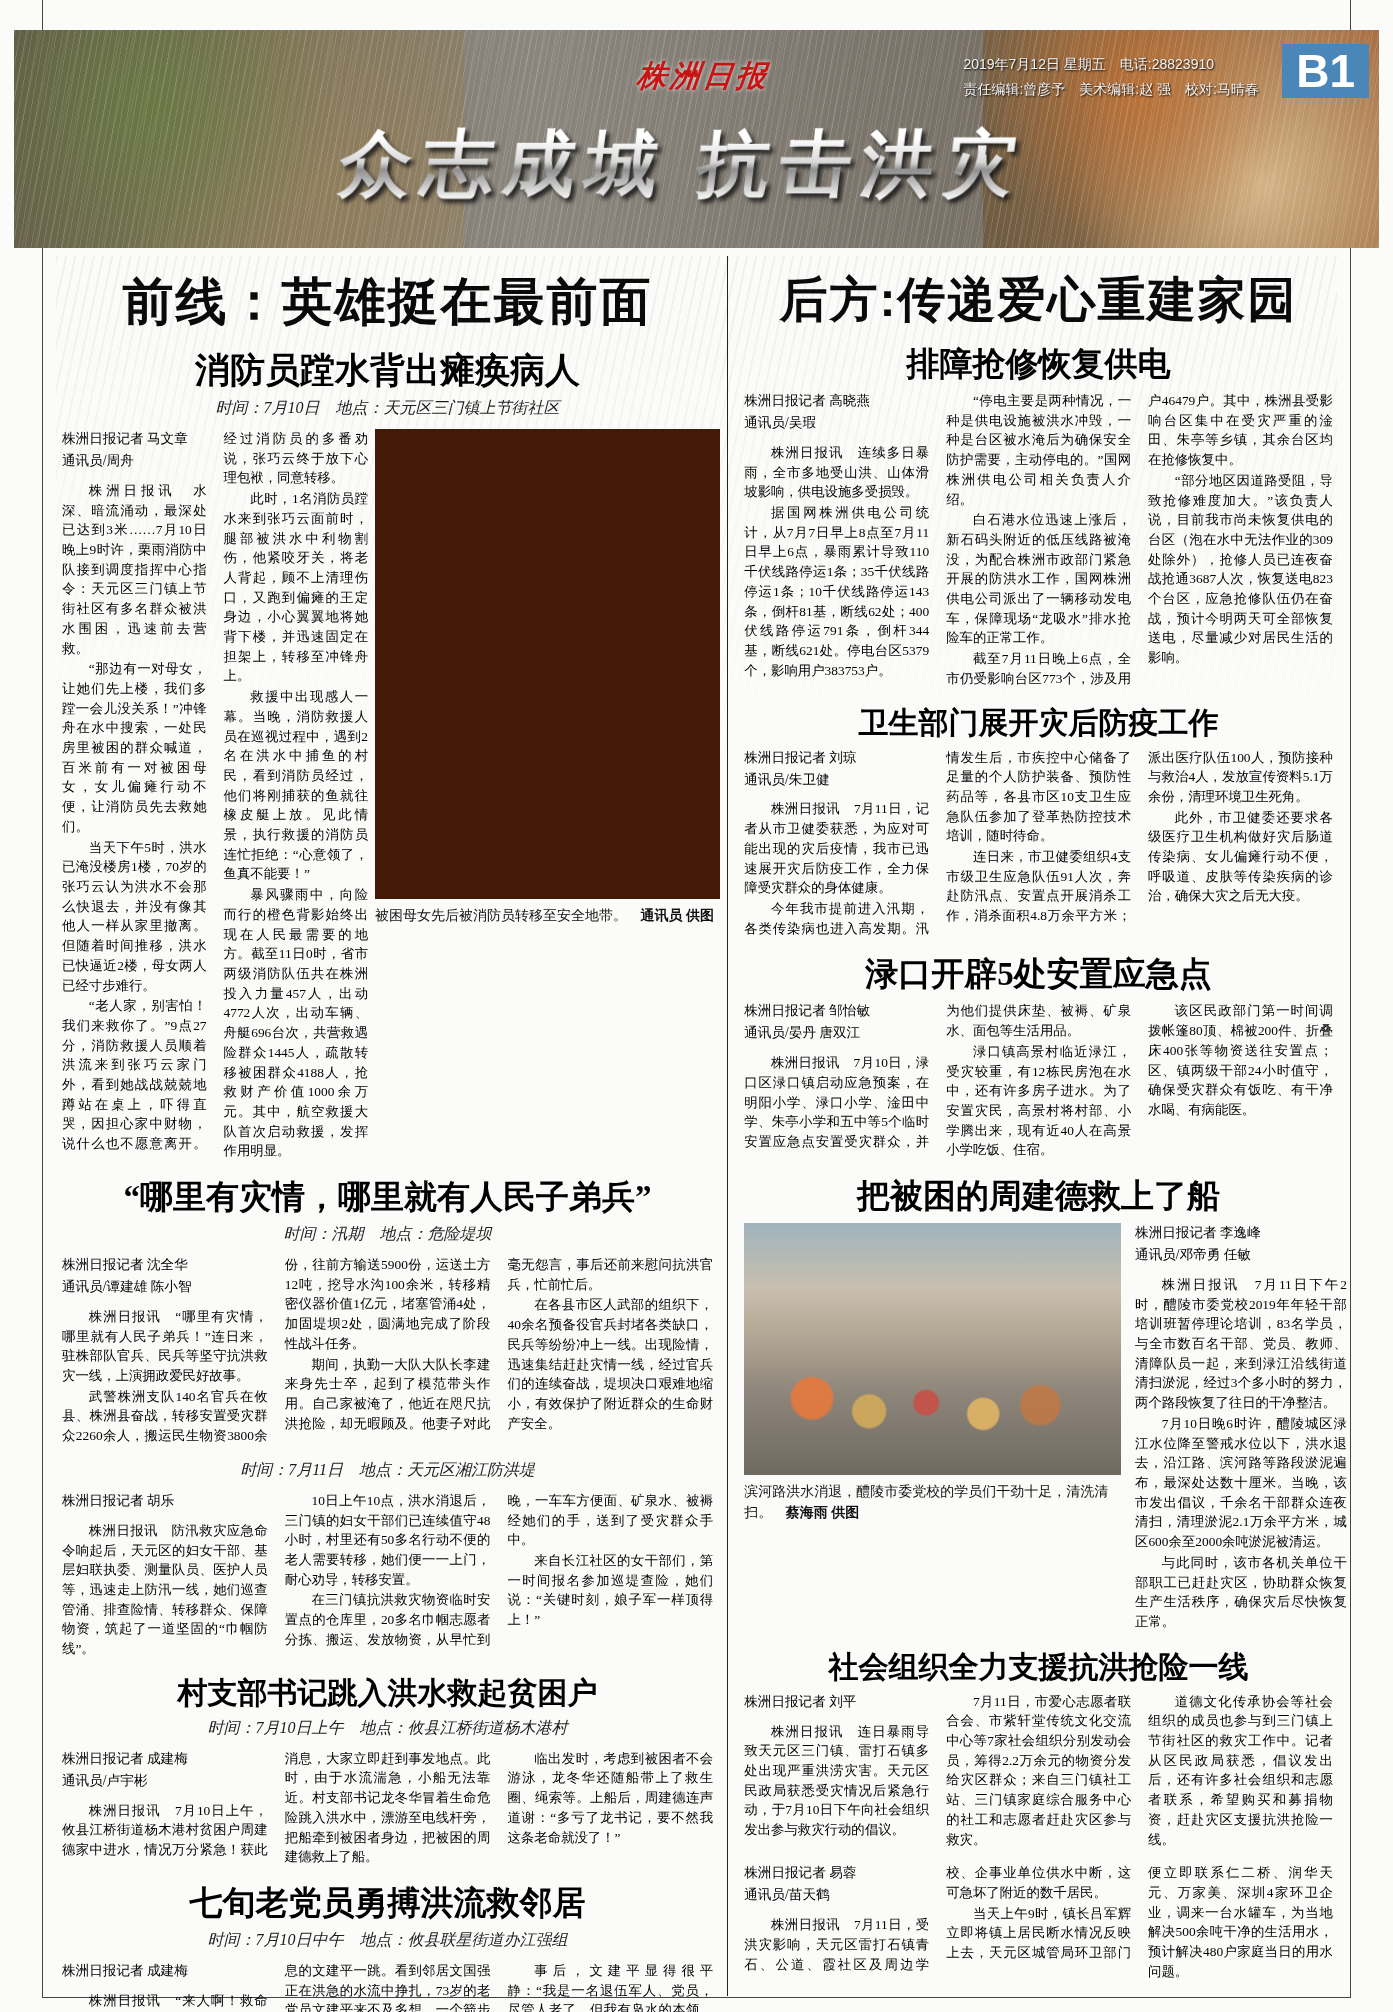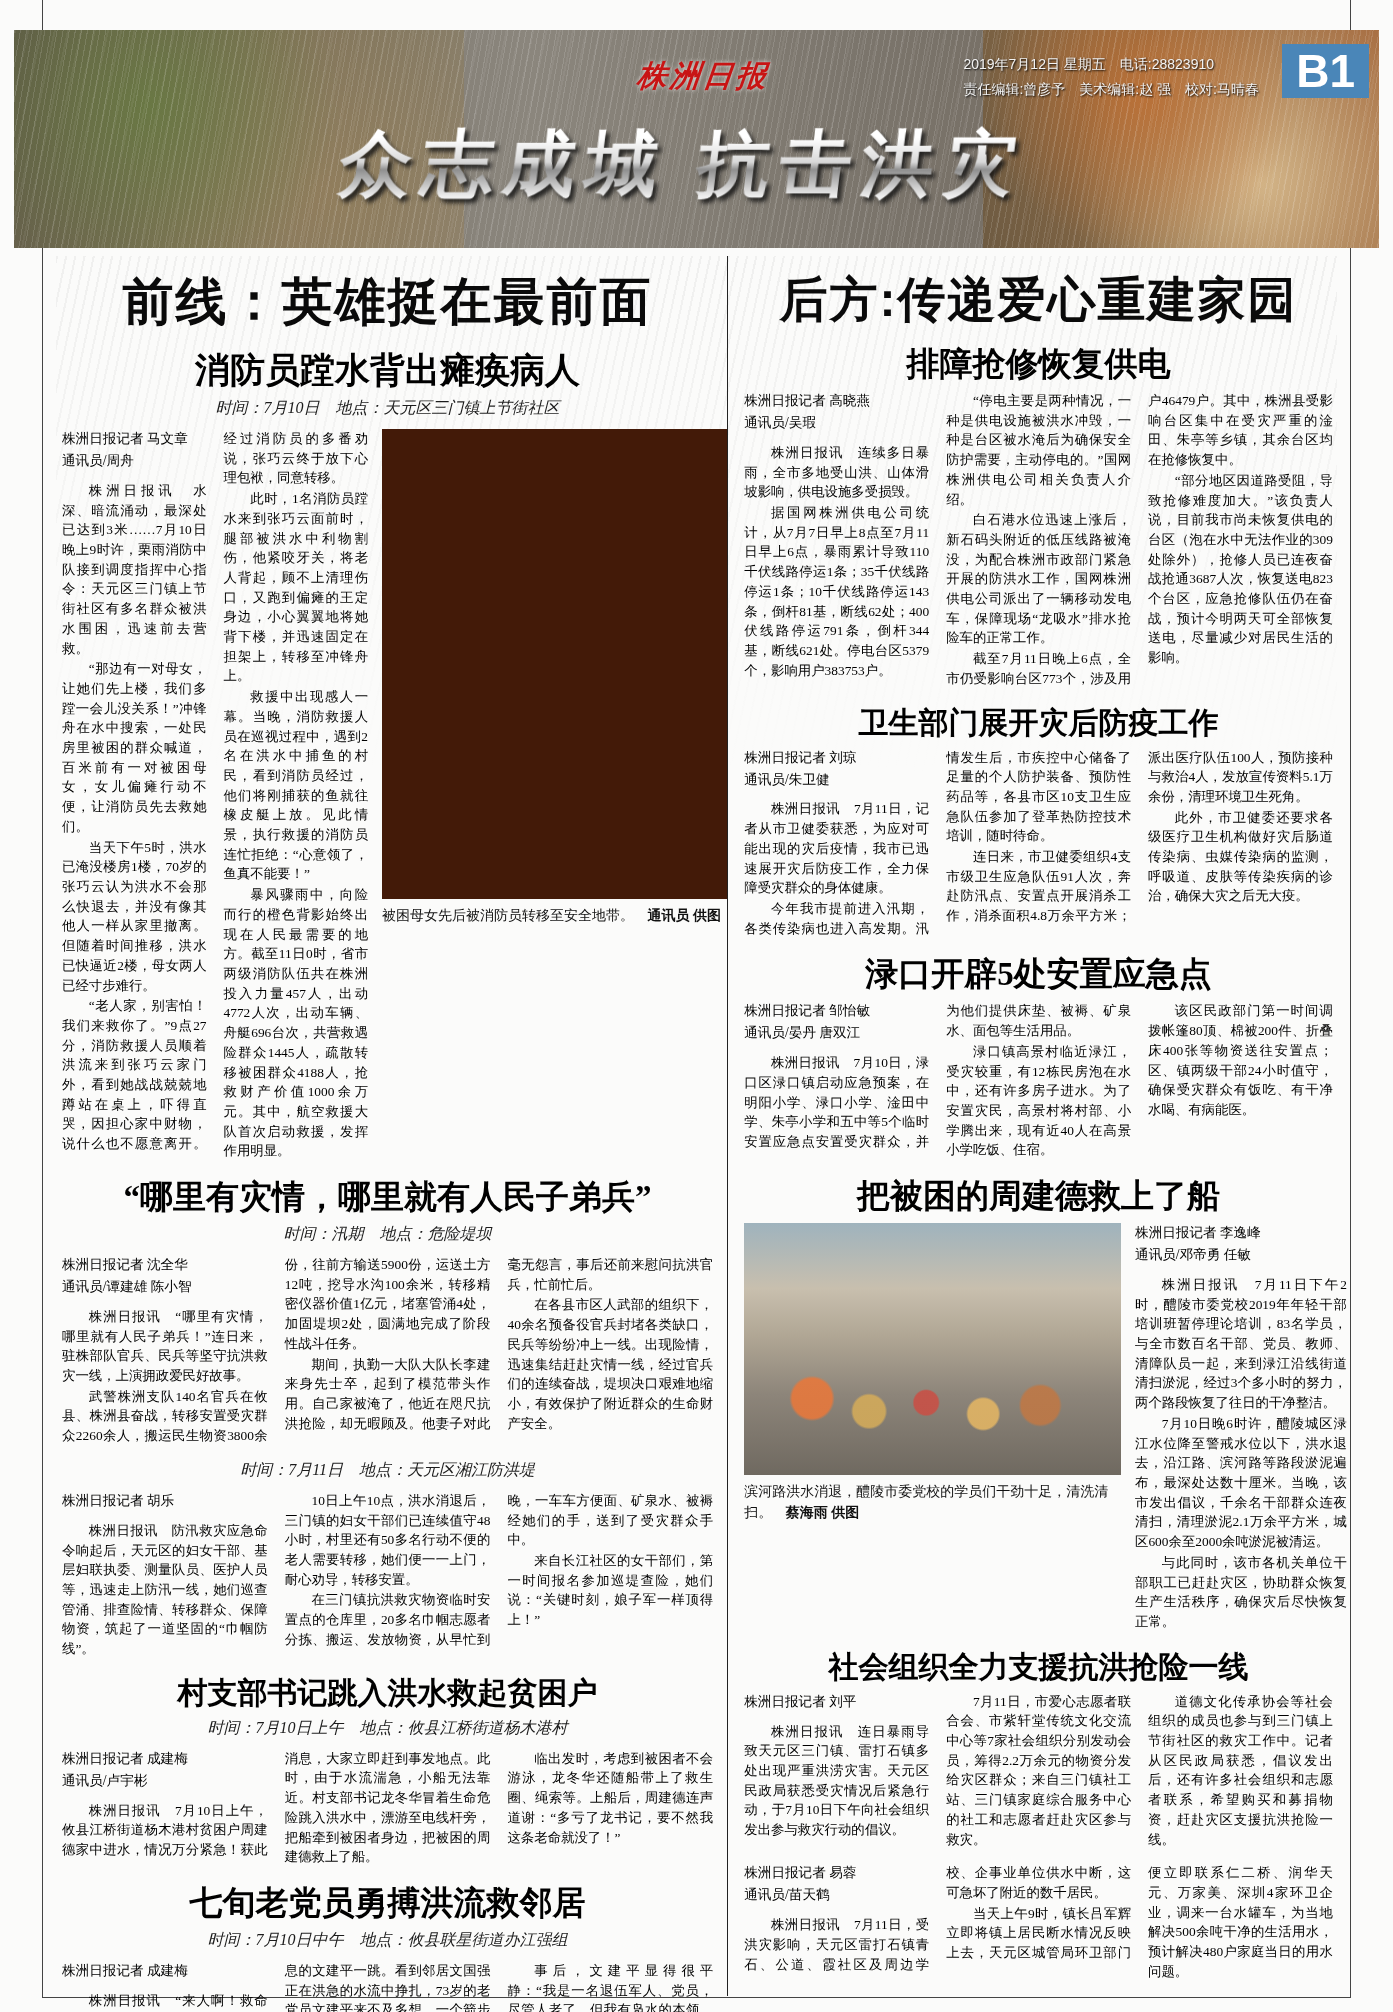--- a/index.html
+++ b/index.html
@@ -52,21 +52,21 @@
   .story-dateline{text-align:center;font-family:"Liberation Serif",serif;font-style:italic;
       font-size:16px;margin:2px 0 10px 0;color:#1c1c1c;}
   .story-body{font-family:"Liberation Serif","DejaVu Serif",serif;font-size:13.4px;line-height:1.47;
       text-align:justify;color:#000000;}
   .cols-3{column-count:3;column-gap:17px;}
   .cols-2{column-count:2;column-gap:17px;}
   .byline-line{margin:0 0 2px 0;font-size:13.6px;}
   .byline{margin-bottom:10px;break-inside:avoid;}
   .para{margin:0 0 1px 0;text-indent:2em;}
   
-  .l1-grid{display:grid;grid-template-columns:47% 53%;column-gap:14px;}
+  .l1-grid{display:grid;grid-template-columns:47% 53%;column-gap:7px;}
   .figure{margin:0;}
   .photo{width:100%;position:relative;overflow:hidden;}
   .photo-rescue{height:470px;background:
       radial-gradient(circle at 30% 30%,rgba(255,140,40,.75),transparent 55%),
       radial-gradient(circle at 68% 55%,rgba(230,90,30,.8),transparent 50%),
       radial-gradient(circle at 50% 85%,rgba(120,40,10,.9),transparent 60%),
       linear-gradient(160deg,#3a1406 0%,#7c2f0e 45%,#d4füll 100%,#2a0e04 100%);
       background-color:#431a08;}
   .photo-street{height:252px;background:
       linear-gradient(180deg,#9fb3bd 0%,#c8bfae 26%,#b0a694 45%,#8d857a 68%,#6f6960 100%);}
@@ -228,21 +228,21 @@
         <h3 class="story-title t-serif smaller">卫生部门展开灾后防疫工作</h3>
         <div class="story-body cols-3">
           <div class="byline">
               <p class="byline-line">株洲日报记者 刘琼</p>
               <p class="byline-line">通讯员/朱卫健</p>
             </div>
           <div>
               <p class="para">株洲日报讯　7月11日，记者从市卫健委获悉，为应对可能出现的灾后疫情，我市已迅速展开灾后防疫工作，全力保障受灾群众的身体健康。</p>
               <p class="para">今年我市提前进入汛期，各类传染病也进入高发期。汛情发生后，市疾控中心储备了足量的个人防护装备、预防性药品等，各县市区10支卫生应急队伍参加了登革热防控技术培训，随时待命。</p>
               <p class="para">连日来，市卫健委组织4支市级卫生应急队伍91人次，奔赴防汛点、安置点开展消杀工作，消杀面积4.8万余平方米；派出医疗队伍100人，预防接种与救治4人，发放宣传资料5.1万余份，清理环境卫生死角。</p>
-              <p class="para">此外，市卫健委还要求各级医疗卫生机构做好灾后肠道传染病、虫媒传染病的监测，呼吸道、皮肤等传染疾病的诊治，确保大灾之后无大疫。</p>
+              <p class="para">此外，市卫健委还要求各级医疗卫生机构做好灾后肠道传染病、女儿偏瘫行动不便，呼吸道、皮肤等传染疾病的诊治，确保大灾之后无大疫。</p>
             </div>
         </div>
       </article>
 
       <article class="story">
         <h3 class="story-title t-serif">渌口开辟5处安置应急点</h3>
         <div class="story-body cols-3">
           <div class="byline">
               <p class="byline-line">株洲日报记者 邹怡敏</p>
               <p class="byline-line">通讯员/晏丹 唐双江</p>

